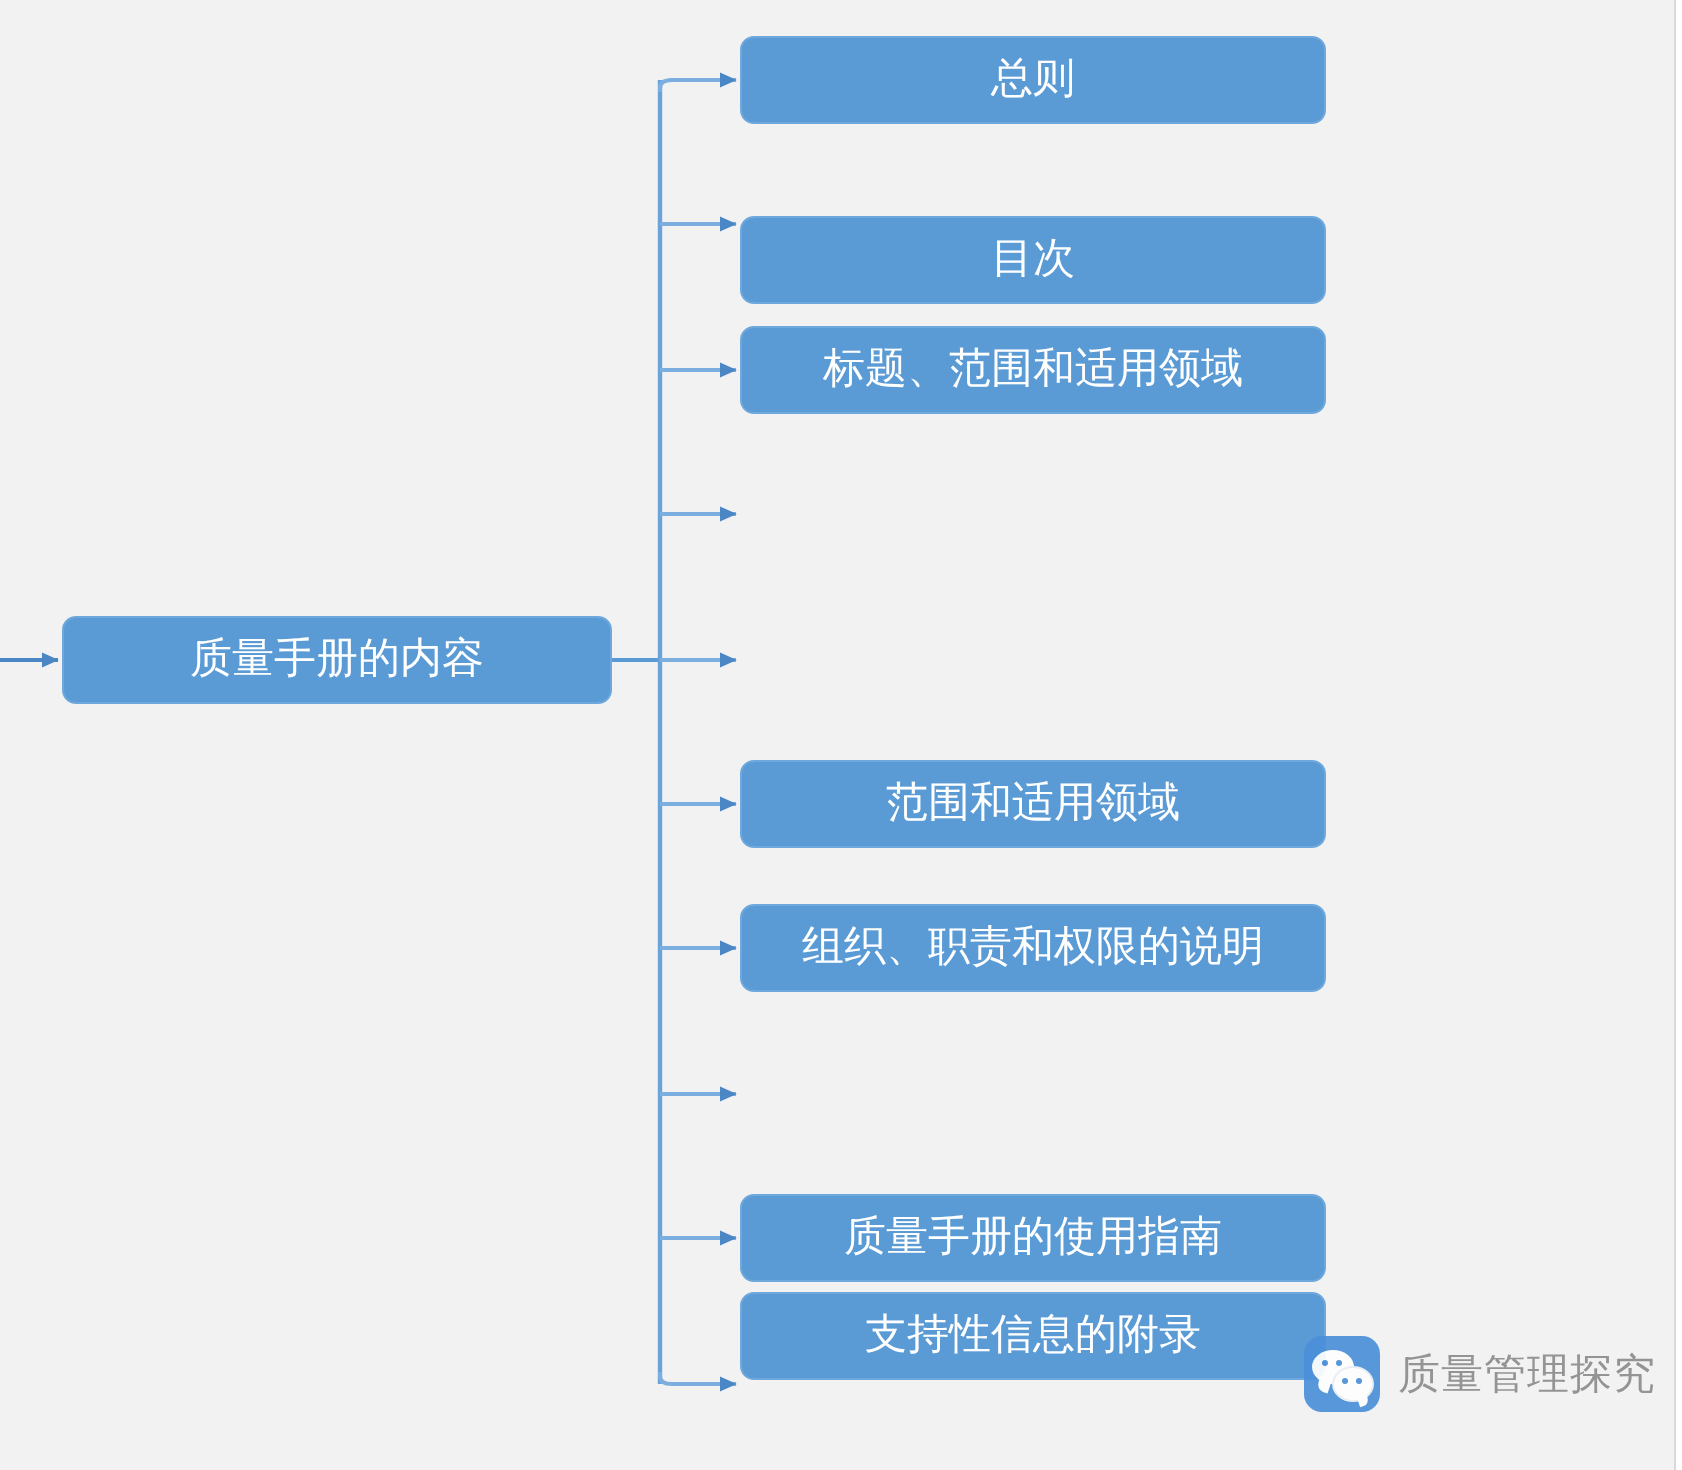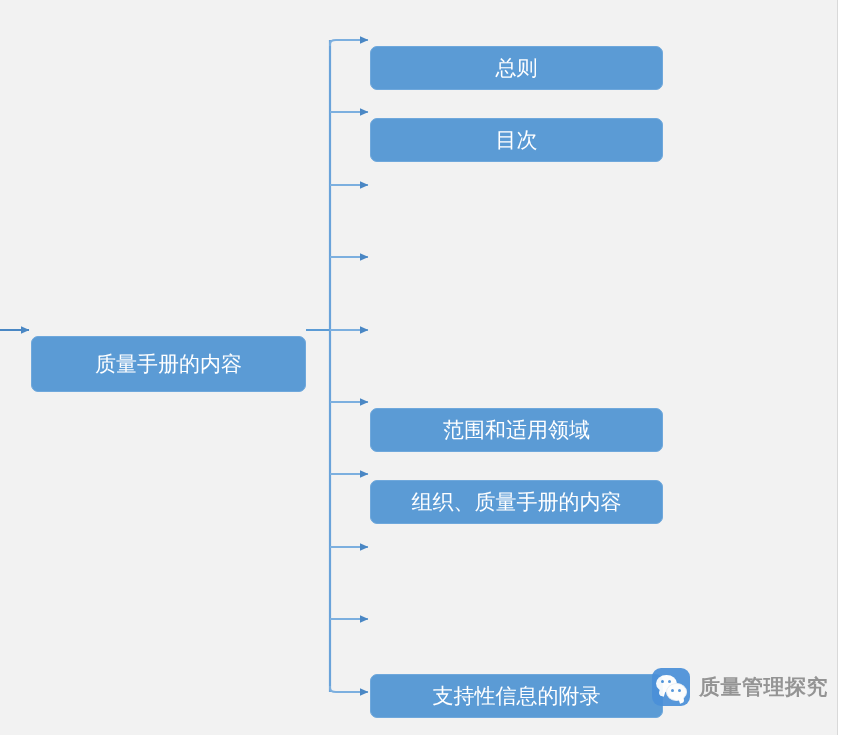--- a/index.html
+++ b/index.html
@@ -42,28 +42,27 @@
     background: #5b9bd5;
     border: 1px solid #6fa8dc;
     border-radius: 7px;
     display: flex;
     align-items: center;
     justify-content: center;
     color: #ffffff;
     text-align: center;
     line-height: 1.1;
     white-space: nowrap;
-    margin-top: 28px;
   }
 
   .node.root {
     left: 31px;
     top: 308px;
     width: 275px;
-    height: 56px;
+    height: 44px;
     font-size: 21px;
   }
 
   .node.child {
     left: 370px;
     width: 293px;
     height: 44px;
     font-size: 21px;
   }
 
@@ -148,21 +147,20 @@
     top: 5px;
   }
   #watermark .wm-logo .bub-b .eye1 { left: 4px; }
   #watermark .wm-logo .bub-b .eye2 { left: 11px; }
 
   #watermark .wm-text {
     font-size: 21px;
     color: #8d8d8d;
     letter-spacing: 0.5px;
     white-space: nowrap;
-    font-weight: bold;
   }
 
   
   #page-edge {
     position: absolute;
     z-index: 4;
     right: 0;
     top: 0;
     width: 3px;
     height: 735px;
@@ -209,28 +207,34 @@
     <path d="M330,686 L330,688 Q330,692 336,692 L368,692" fill="none" stroke="#7cafdf" stroke-width="2" marker-end="url(#arrow)"></path>
   </svg>
 
   <div class="node root">
     <span>质量手册的内容</span>
   </div>
 
   <div class="node child" style="top:18px">
     <span>总则</span>
   </div>
-  <div class="node child" style="top:90px">
+  <div class="node child" style="top:108px">
     <span>目次</span>
+  </div>
+  <div class="node child" style="top:163px">
+    <span>标题、范围和适用领域</span>
   </div>
   <div class="node child" style="top:380px">
     <span>范围和适用领域</span>
   </div>
   <div class="node child" style="top:452px">
-    <span>组织、质量手册的内容</span>
+    <span>组织、职责和权限的说明</span>
+  </div>
+  <div class="node child" style="top:597px">
+    <span>质量手册的使用指南</span>
   </div>
   <div class="node child" style="top:646px">
     <span>支持性信息的附录</span>
   </div>
 
   <div id="watermark">
     <div class="wm-logo">
       <div class="bub-a">
           <span class="eye1"></span>
           <span class="eye2"></span>

